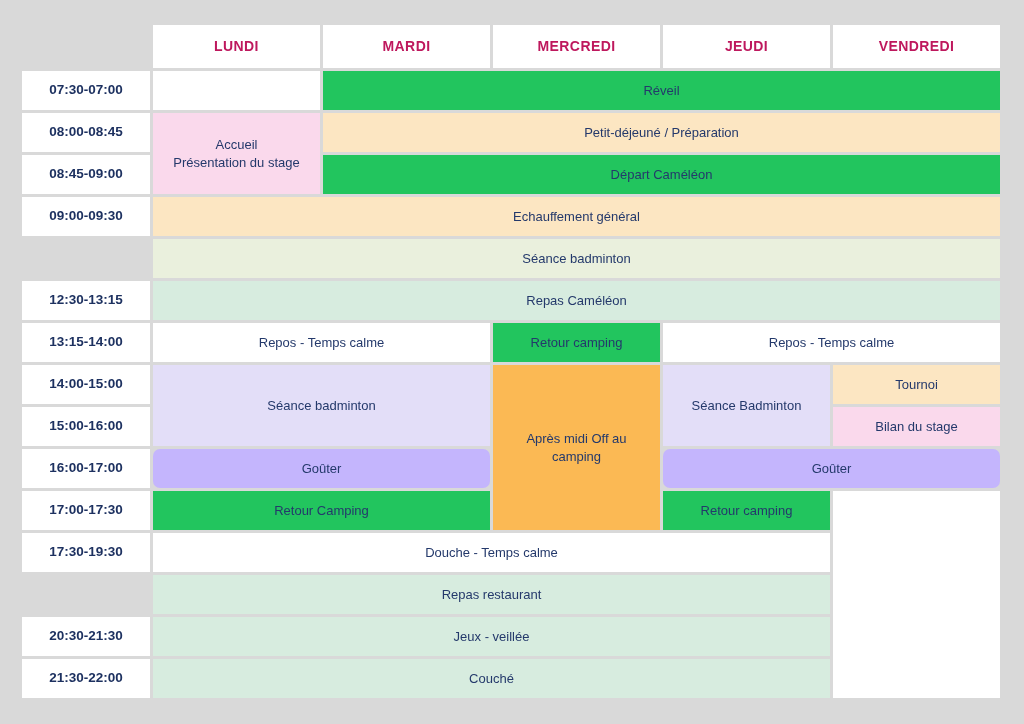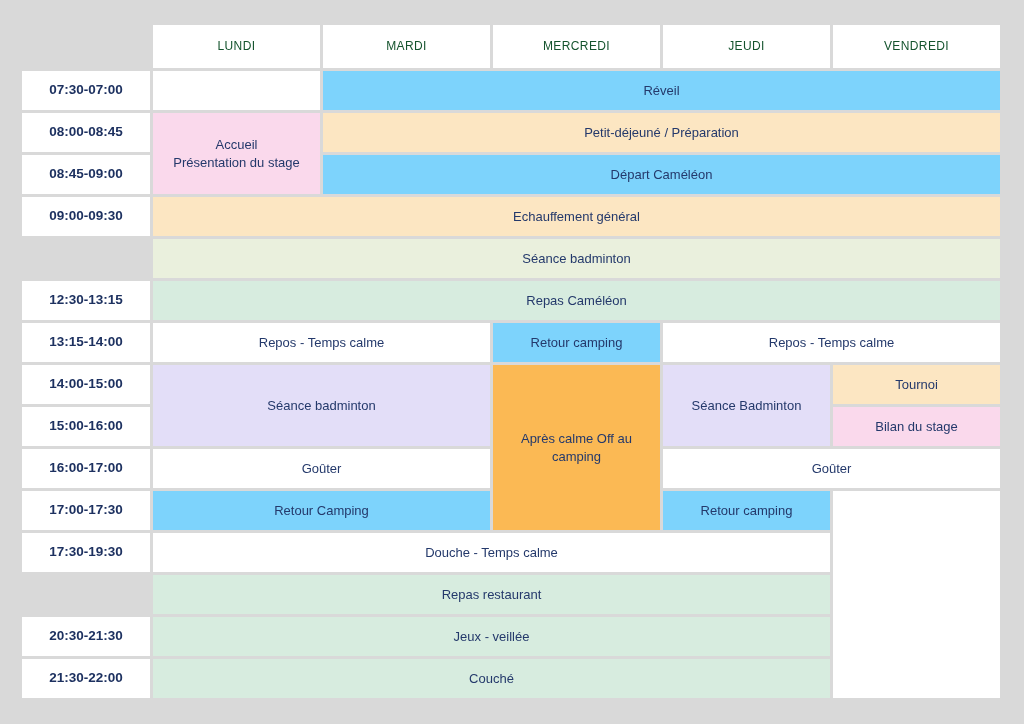--- a/index.html
+++ b/index.html
@@ -22,40 +22,40 @@
     text-align:center;
     color:#24396b;
     font-size:13px;
     line-height:1.35;
     padding:2px 12px;
     box-sizing:border-box;
     white-space:pre-line;
   }
   .head{
     background:#ffffff;
-    font-weight:400;
-    font-size:12px;
+    font-weight:700;
+    font-size:14px;
     letter-spacing:.4px;
-    color:#14532d;
+    color:#be185d;
   }
   .time{
     background:#ffffff;
     font-weight:700;
     font-size:13.5px;
     color:#1d3160;
     padding:2px 4px;
   }
   .white{background:#ffffff;}
-  .bluegrey{background:#7dd3fc;}
+  .bluegrey{background:#22c55e;}
   .pink{background:#fad9ec;}
   .cream{background:#fce6c2;}
   .palegreen{background:#eaf0dd;}
   .mint{background:#d7ecdf;}
   .lavender{background:#e3def8;}
-  .peach{background:#ffffff;}
+  .peach{background:#c4b5fd;border-radius:7px;}
   .orange{background:#fbb954;}
 </style>
 </head>
 <body>
 
 <div class="board">
 
   <div class="cell head" style="grid-area:1/2/2/3">LUNDI</div>
   <div class="cell head" style="grid-area:1/3/2/4">MARDI</div>
   <div class="cell head" style="grid-area:1/4/2/5">MERCREDI</div>
@@ -86,21 +86,21 @@
 
   <div class="cell cream" style="grid-area:5/2/6/7">Echauffement général</div>
   <div class="cell palegreen" style="grid-area:6/2/7/7">Séance badminton</div>
   <div class="cell mint" style="grid-area:7/2/8/7">Repas Caméléon</div>
 
   <div class="cell white" style="grid-area:8/2/9/4">Repos - Temps calme</div>
   <div class="cell bluegrey" style="grid-area:8/4/9/5">Retour camping</div>
   <div class="cell white" style="grid-area:8/5/9/7">Repos - Temps calme</div>
 
   <div class="cell lavender" style="grid-area:9/2/11/4">Séance badminton</div>
-  <div class="cell orange" style="grid-area:9/4/13/5">Après calme Off au camping</div>
+  <div class="cell orange" style="grid-area:9/4/13/5">Après midi Off au camping</div>
   <div class="cell lavender" style="grid-area:9/5/11/6">Séance Badminton</div>
   <div class="cell cream" style="grid-area:9/6/10/7">Tournoi</div>
   <div class="cell pink" style="grid-area:10/6/11/7">Bilan du stage</div>
 
   <div class="cell peach" style="grid-area:11/2/12/4">Goûter</div>
   <div class="cell peach" style="grid-area:11/5/12/7">Goûter</div>
 
   <div class="cell bluegrey" style="grid-area:12/2/13/4">Retour Camping</div>
   <div class="cell bluegrey" style="grid-area:12/5/13/6">Retour camping</div>
   <div class="cell white" style="grid-area:12/6/17/7"></div>

